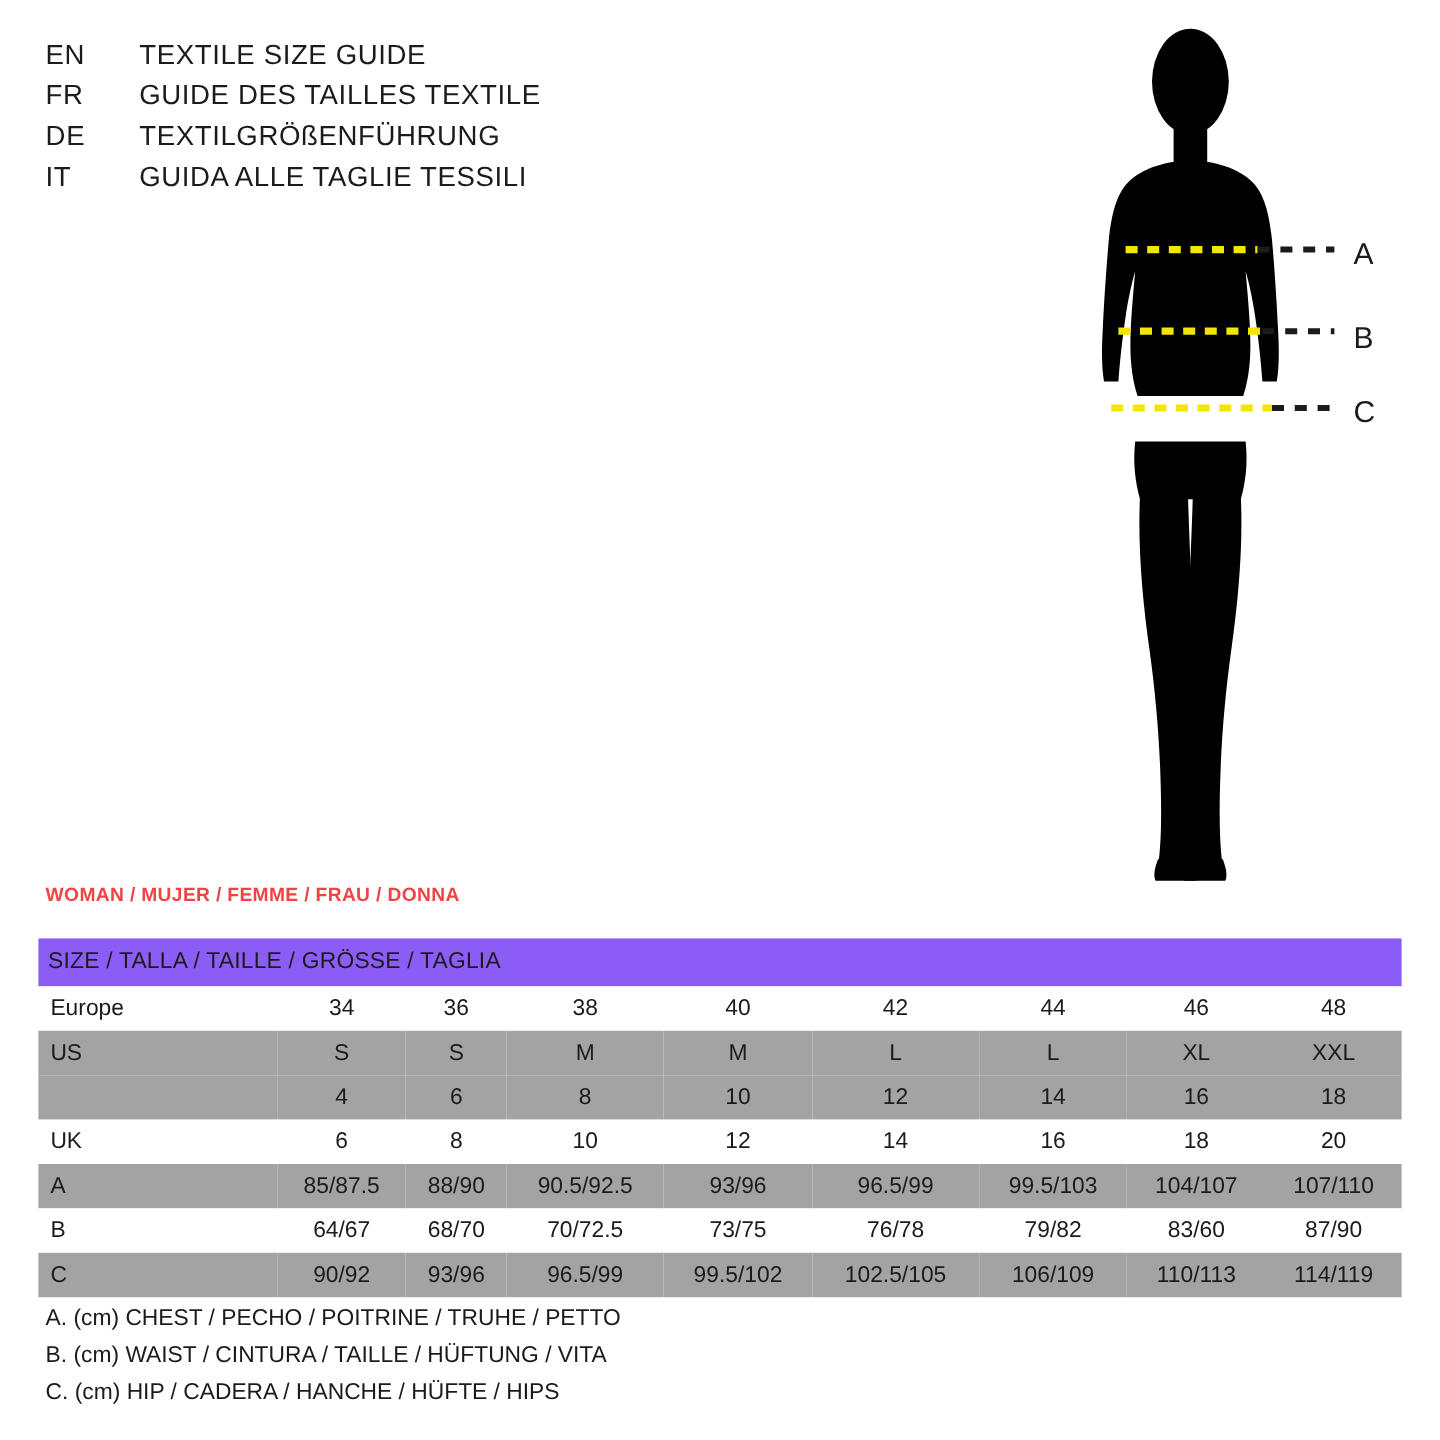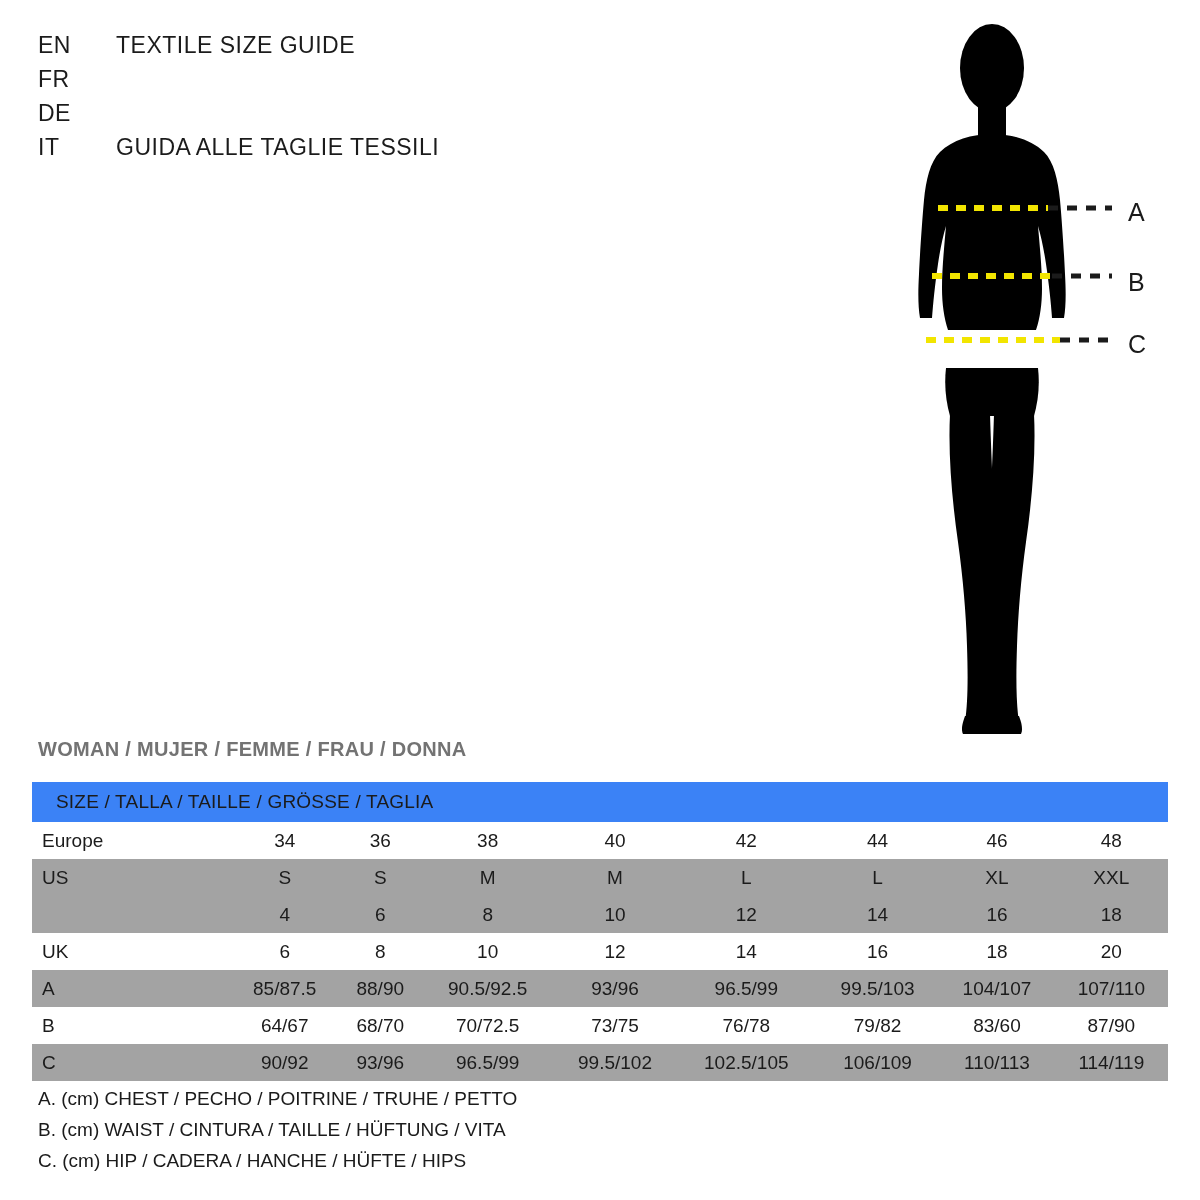--- a/index.html
+++ b/index.html
@@ -62,24 +62,24 @@
   }
   #marker-a { top: 188px; }
   #marker-b { top: 258px; }
   #marker-c { top: 320px; }
 
   
   .section-title {
     position: absolute;
     top: 738px;
     left: 38px;
-    font-size: 20px;
+    font-size: 16px;
     font-weight: bold;
     letter-spacing: 0.3px;
-    color: #737373;
+    color: #ef4444;
   }
 
   table.size-table {
     position: absolute;
     top: 782px;
     left: 32px;
     width: 1136px;
     border-collapse: collapse;
     font-size: 19px;
     color: #1b1b1b;
@@ -89,23 +89,23 @@
     text-align: center;
     font-weight: normal;
     height: 25px;
   }
   table.size-table td.rowlabel {
     text-align: left;
     padding-left: 10px;
     width: 185px;
   }
   tr.head-row td {
-    background: #3b82f6;
+    background: #8b5cf6;
     text-align: left;
-    padding-left: 24px;
+    padding-left: 8px;
     font-size: 19px;
     letter-spacing: 0.2px;
     height: 28px;
     margin-left: 33px;
   }
   tr.shade td { background: #a3a3a3; }
   tr.plain td { background: #ffffff; }
 
   
   .footnotes {
@@ -120,23 +120,25 @@
 </head>
 <body>
 
 <div class="lang-block">
   <div class="lang-row">
     <span class="lang-code">EN</span>
     <span class="lang-text">TEXTILE SIZE GUIDE</span>
   </div>
   <div class="lang-row">
     <span class="lang-code">FR</span>
+    <span class="lang-text">GUIDE DES TAILLES TEXTILE</span>
   </div>
   <div class="lang-row">
     <span class="lang-code">DE</span>
+    <span class="lang-text">TEXTILGRÖßENFÜHRUNG</span>
   </div>
   <div class="lang-row">
     <span class="lang-code">IT</span>
     <span class="lang-text">GUIDA ALLE TAGLIE TESSILI</span>
   </div>
 </div>
 
 <div class="figure-area">
   <svg width="310" height="730" viewBox="0 0 310 730">
 

